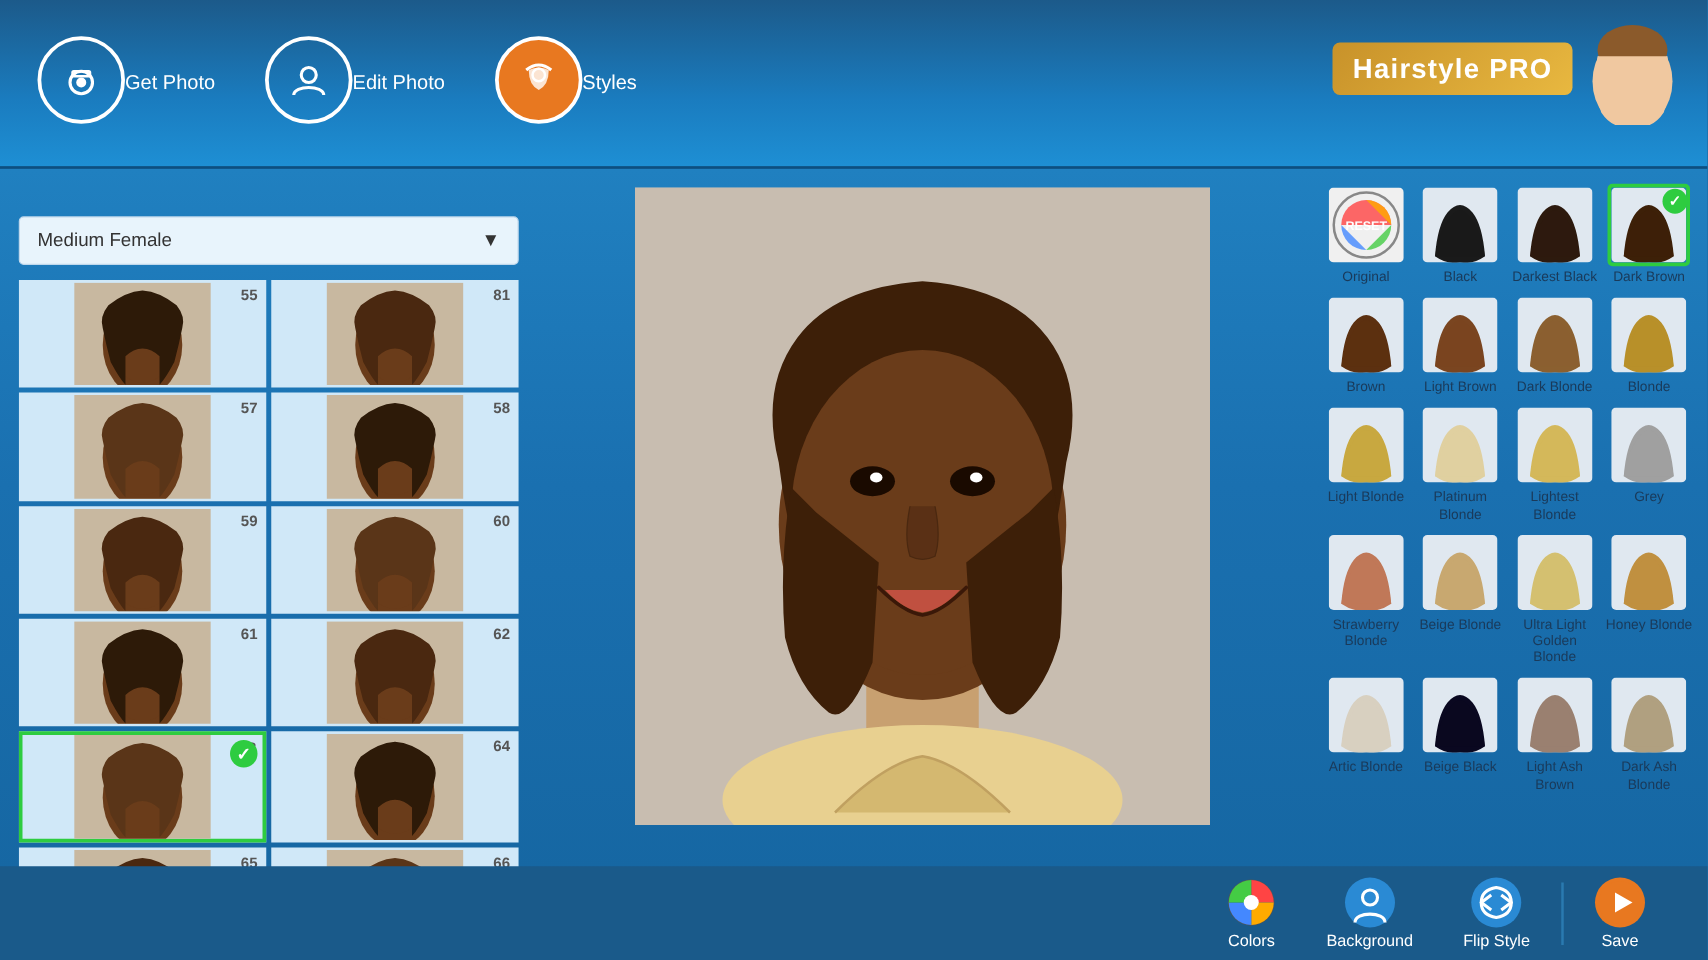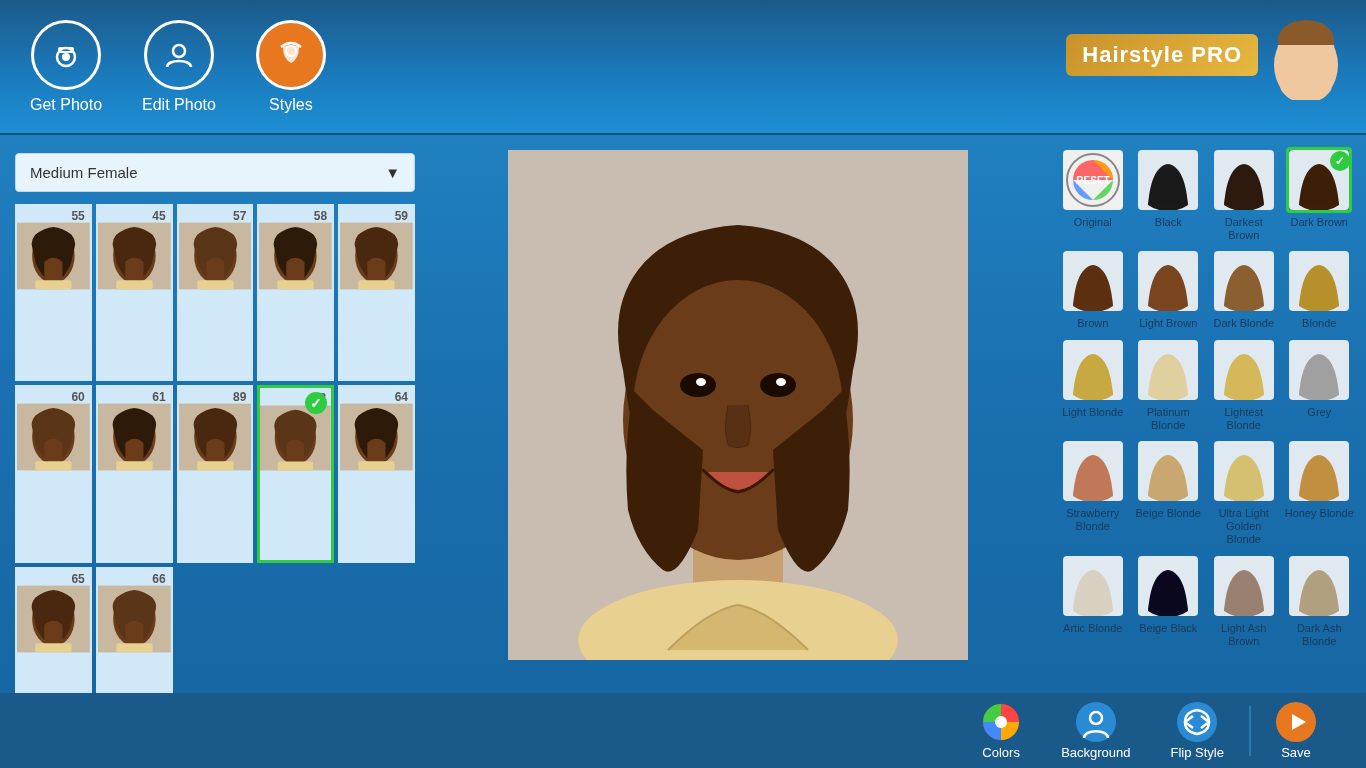--- a/index.html
+++ b/index.html
@@ -22,21 +22,21 @@
       position: relative;
       border-bottom: 2px solid #0d4f80;
     }
     .nav-items {
       display: flex;
       gap: 40px;
       align-items: center;
     }
     .nav-item {
       display: flex;
-      flex-direction: column;
+      flex-direction: row;
       align-items: center;
       cursor: pointer;
       color: white;
       text-align: center;
     }
     .nav-icon {
       width: 70px;
       height: 70px;
       border-radius: 50%;
       border: 3px solid white;
@@ -100,24 +100,25 @@
       padding: 10px 14px;
       background: #e8f4fc;
       border: 1px solid #c0d8ec;
       border-radius: 4px;
       font-size: 15px;
       color: #333;
       cursor: pointer;
       display: flex;
       justify-content: space-between;
       align-items: center;
+      margin-top: 20px;
     }
     .style-grid {
       display: grid;
-      grid-template-columns: repeat(5, 1fr);
+      grid-template-columns: repeat(2, 1fr);
       gap: 4px;
       overflow-y: auto;
       height: 540px;
     }
     .style-item {
       position: relative;
       background: #d0e8f8;
       cursor: pointer;
       overflow: hidden;
       border: 2px solid transparent;
@@ -337,21 +338,21 @@
       <ellipse cx="60" cy="50" rx="30" ry="38" fill="#6a3c1a"></ellipse>
       <path d="M25 40 Q22 30 30 20 Q45 8 60 7 Q75 8 90 20 Q98 30 95 40 Q92 55 88 70 Q80 85 75 90 L75 65 Q68 58 60 58 Q52 58 45 65 L45 90 Q40 85 32 70 Q28 55 25 40Z" fill="#2d1a08"></path>
       <rect x="30" y="95" width="60" height="15" rx="3" fill="#e8d090"></rect>
     </svg><span class="style-num">55</span></div>
         <div class="style-item"><svg width="100%" height="100" viewBox="0 0 120 110">
       <rect width="120" height="110" fill="#c8b8a0"></rect>
       <ellipse cx="60" cy="55" rx="35" ry="45" fill="#6a3c1a"></ellipse>
       <ellipse cx="60" cy="50" rx="30" ry="38" fill="#6a3c1a"></ellipse>
       <path d="M25 40 Q22 30 30 20 Q45 8 60 7 Q75 8 90 20 Q98 30 95 40 Q92 55 88 70 Q80 85 75 90 L75 65 Q68 58 60 58 Q52 58 45 65 L45 90 Q40 85 32 70 Q28 55 25 40Z" fill="#4a2810"></path>
       <rect x="30" y="95" width="60" height="15" rx="3" fill="#e8d090"></rect>
-    </svg><span class="style-num">45</span></div>
+    </svg><span class="style-num">81</span></div>
         <div class="style-item"><svg width="100%" height="100" viewBox="0 0 120 110">
       <rect width="120" height="110" fill="#c8b8a0"></rect>
       <ellipse cx="60" cy="55" rx="35" ry="45" fill="#6a3c1a"></ellipse>
       <ellipse cx="60" cy="50" rx="30" ry="38" fill="#6a3c1a"></ellipse>
       <path d="M25 40 Q22 30 30 20 Q45 8 60 7 Q75 8 90 20 Q98 30 95 40 Q92 55 88 70 Q80 85 75 90 L75 65 Q68 58 60 58 Q52 58 45 65 L45 90 Q40 85 32 70 Q28 55 25 40Z" fill="#5a3518"></path>
       <rect x="30" y="95" width="60" height="15" rx="3" fill="#e8d090"></rect>
     </svg><span class="style-num">57</span></div>
         <div class="style-item"><svg width="100%" height="100" viewBox="0 0 120 110">
       <rect width="120" height="110" fill="#c8b8a0"></rect>
       <ellipse cx="60" cy="55" rx="35" ry="45" fill="#6a3c1a"></ellipse>
@@ -379,21 +380,21 @@
       <ellipse cx="60" cy="50" rx="30" ry="38" fill="#6a3c1a"></ellipse>
       <path d="M25 40 Q22 30 30 20 Q45 8 60 7 Q75 8 90 20 Q98 30 95 40 Q92 55 88 70 Q80 85 75 90 L75 65 Q68 58 60 58 Q52 58 45 65 L45 90 Q40 85 32 70 Q28 55 25 40Z" fill="#2d1a08"></path>
       <rect x="30" y="95" width="60" height="15" rx="3" fill="#e8d090"></rect>
     </svg><span class="style-num">61</span></div>
         <div class="style-item"><svg width="100%" height="100" viewBox="0 0 120 110">
       <rect width="120" height="110" fill="#c8b8a0"></rect>
       <ellipse cx="60" cy="55" rx="35" ry="45" fill="#6a3c1a"></ellipse>
       <ellipse cx="60" cy="50" rx="30" ry="38" fill="#6a3c1a"></ellipse>
       <path d="M25 40 Q22 30 30 20 Q45 8 60 7 Q75 8 90 20 Q98 30 95 40 Q92 55 88 70 Q80 85 75 90 L75 65 Q68 58 60 58 Q52 58 45 65 L45 90 Q40 85 32 70 Q28 55 25 40Z" fill="#4a2810"></path>
       <rect x="30" y="95" width="60" height="15" rx="3" fill="#e8d090"></rect>
-    </svg><span class="style-num">89</span></div>
+    </svg><span class="style-num">62</span></div>
         <div class="style-item selected"><svg width="100%" height="100" viewBox="0 0 120 110">
       <rect width="120" height="110" fill="#c8b8a0"></rect>
       <ellipse cx="60" cy="55" rx="35" ry="45" fill="#6a3c1a"></ellipse>
       <ellipse cx="60" cy="50" rx="30" ry="38" fill="#6a3c1a"></ellipse>
       <path d="M25 40 Q22 30 30 20 Q45 8 60 7 Q75 8 90 20 Q98 30 95 40 Q92 55 88 70 Q80 85 75 90 L75 65 Q68 58 60 58 Q52 58 45 65 L45 90 Q40 85 32 70 Q28 55 25 40Z" fill="#5a3518"></path>
       <rect x="30" y="95" width="60" height="15" rx="3" fill="#e8d090"></rect>
     </svg><span class="style-num">63</span><div class="check-badge">✓</div></div>
         <div class="style-item"><svg width="100%" height="100" viewBox="0 0 120 110">
       <rect width="120" height="110" fill="#c8b8a0"></rect>
       <ellipse cx="60" cy="55" rx="35" ry="45" fill="#6a3c1a"></ellipse>
@@ -481,21 +482,21 @@
           <span class="color-label">Black</span>
         </div>
         <div class="color-item">
           <div class="color-swatch">
             <svg width="60" height="60" viewBox="0 0 60 60">
       <rect width="60" height="60" rx="4" fill="#e0e8f0"></rect>
       <path d="M10 55 Q12 30 20 20 Q30 8 40 20 Q48 30 50 55 Q40 62 30 60 Q20 62 10 55Z" fill="#2d1a0e"></path>
       <path d="M10 55 Q12 40 18 30 Q25 18 30 18 Q35 18 42 30 Q48 40 50 55" fill="#2d1a0e" opacity="0.7"></path>
     </svg>
           </div>
-          <span class="color-label">Darkest Brown</span>
+          <span class="color-label">Darkest Black</span>
         </div>
         <div class="color-item">
           <div class="color-swatch selected">
             <svg width="60" height="60" viewBox="0 0 60 60">
       <rect width="60" height="60" rx="4" fill="#e0e8f0"></rect>
       <path d="M10 55 Q12 30 20 20 Q30 8 40 20 Q48 30 50 55 Q40 62 30 60 Q20 62 10 55Z" fill="#3d2008"></path>
       <path d="M10 55 Q12 40 18 30 Q25 18 30 18 Q35 18 42 30 Q48 40 50 55" fill="#3d2008" opacity="0.7"></path>
     </svg>
             <div class="color-check">✓</div>
           </div>

